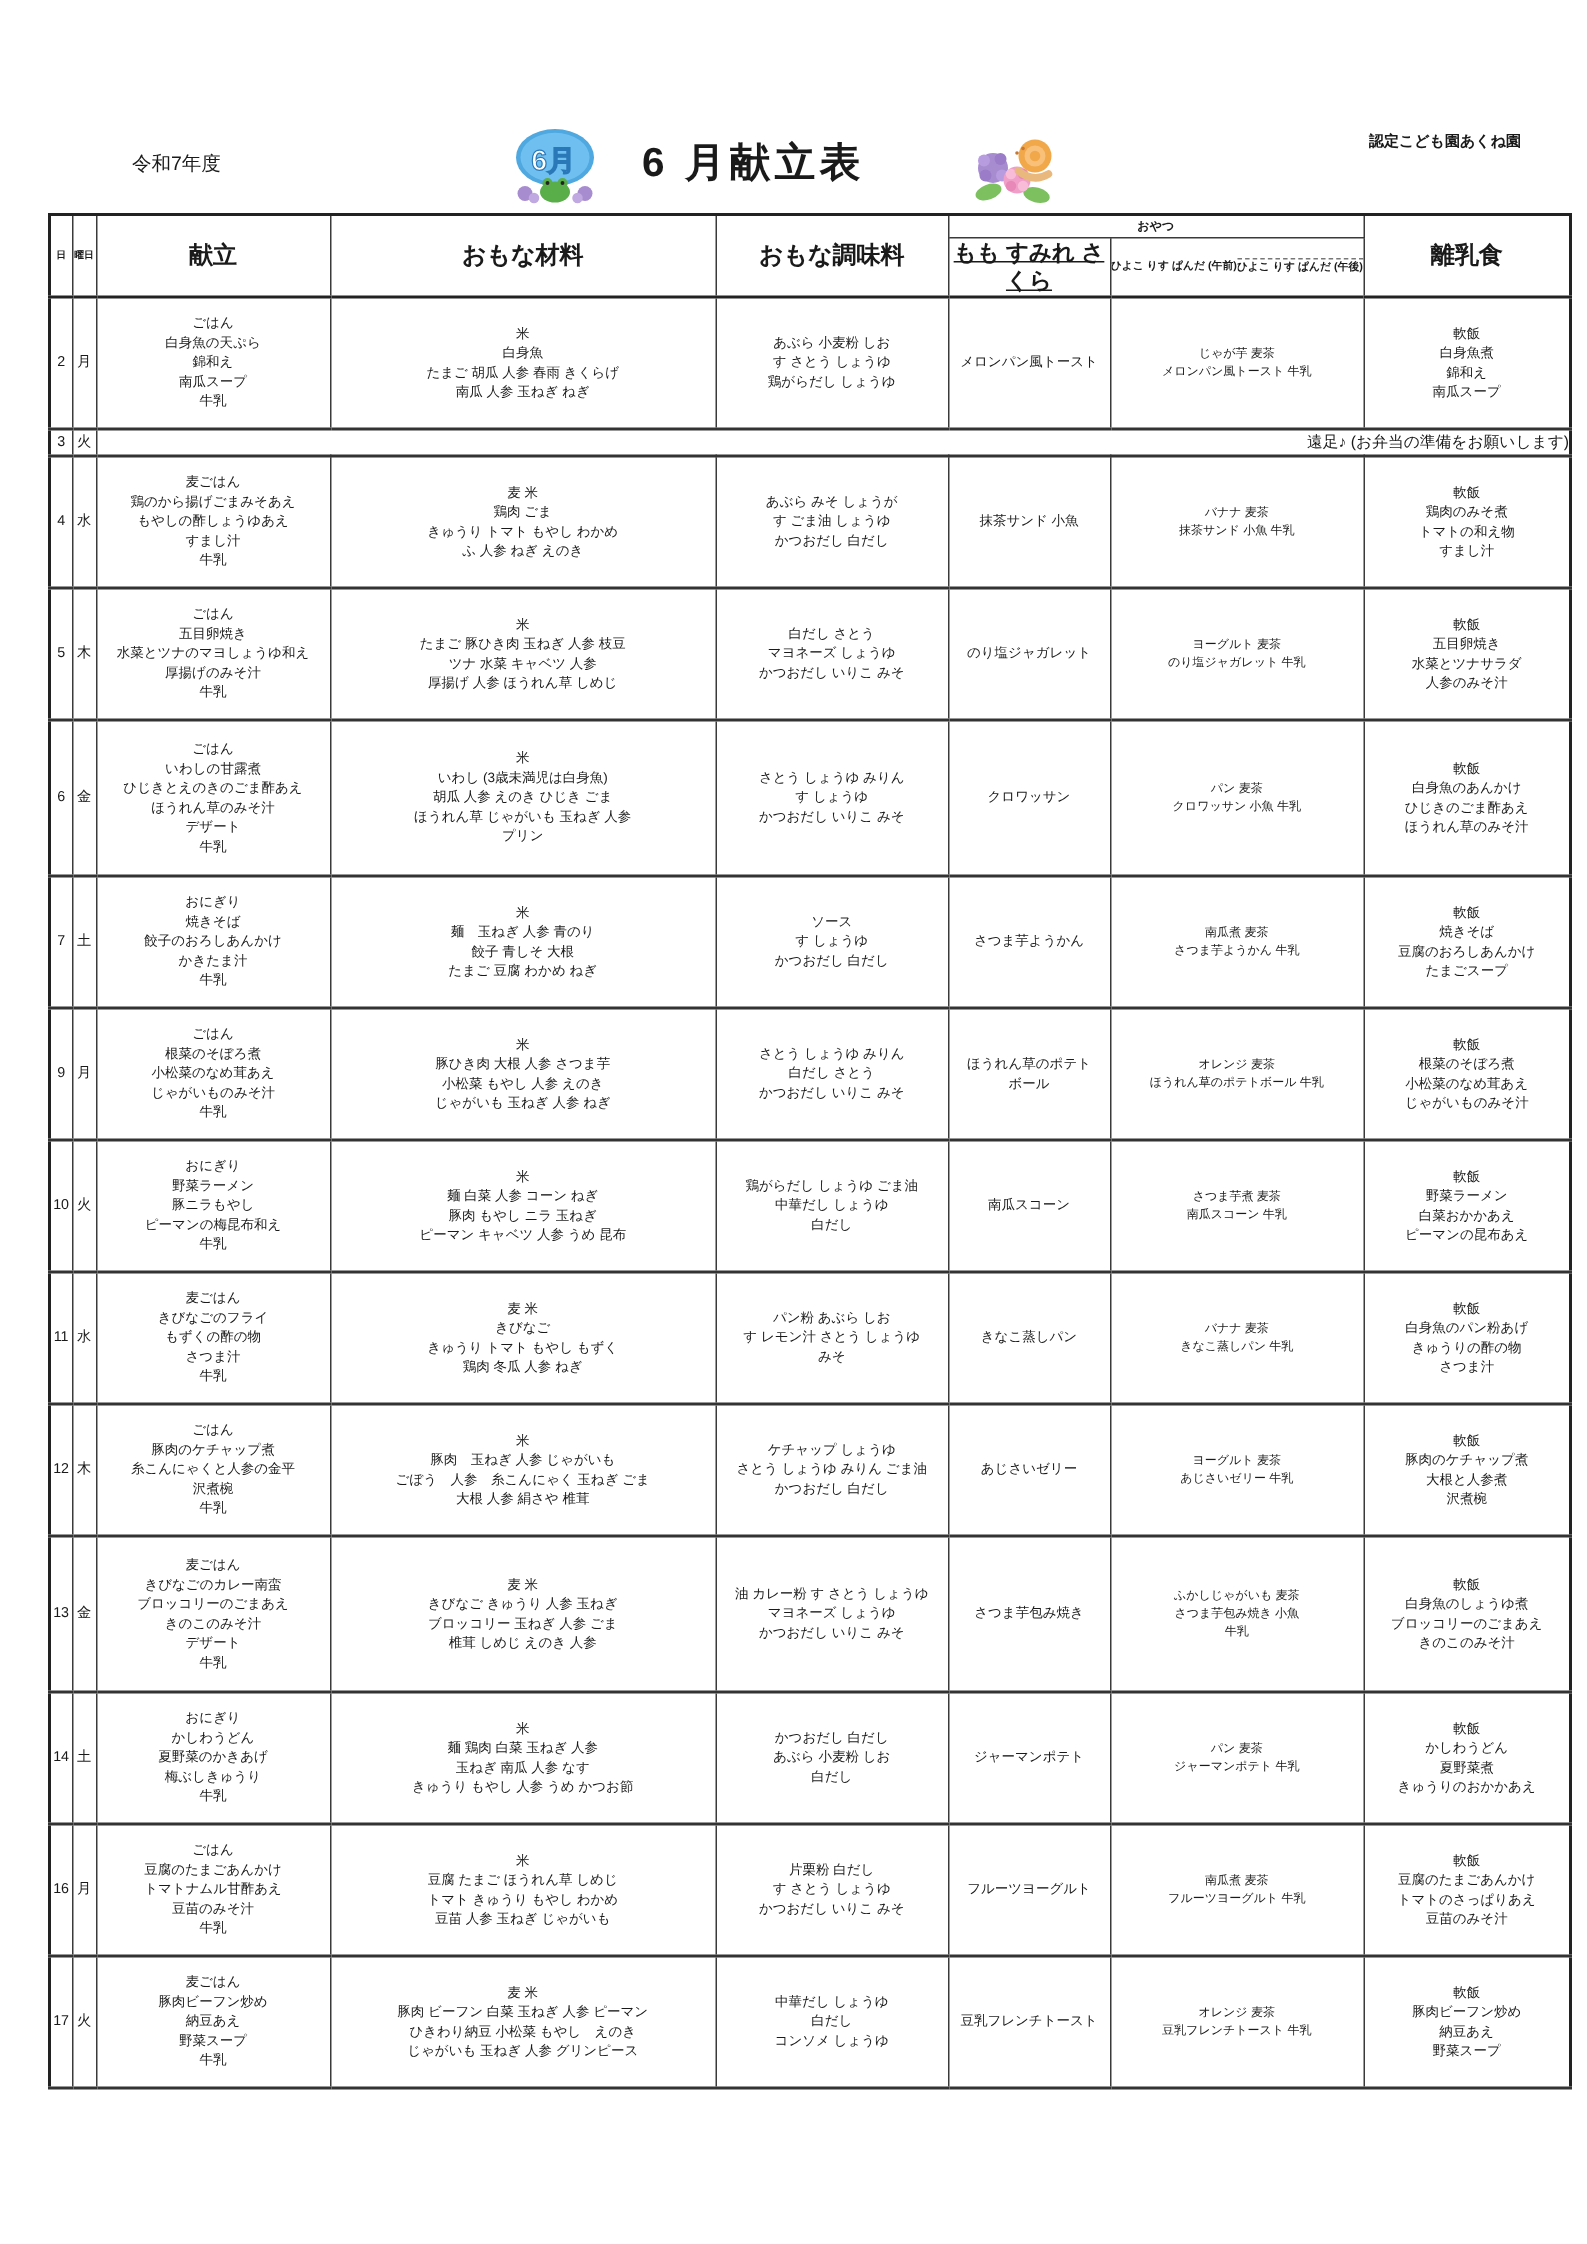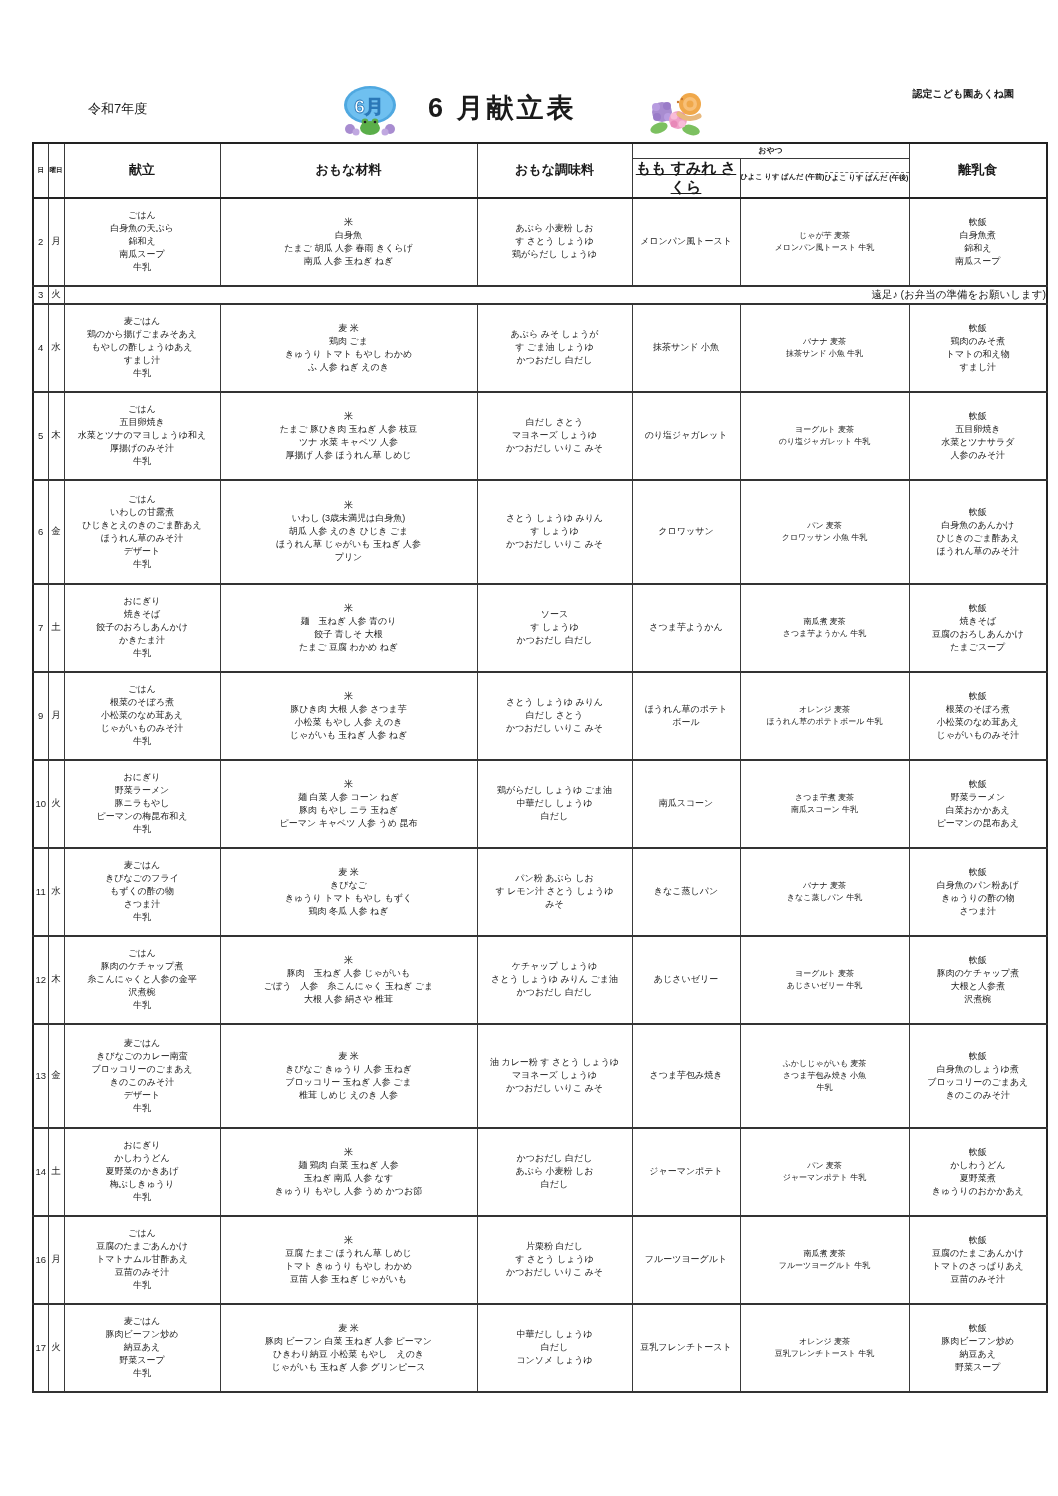--- a/index.html
+++ b/index.html
@@ -12,21 +12,21 @@
   .year-label { position:absolute; left:88px; top:100px; font-size:13px; }
   .month-badge { position:absolute; left:340px; top:84px; }
   .page-title { position:absolute; left:428px; top:90px; font-size:27px; font-weight:bold; letter-spacing:3px; }
   .clipart { position:absolute; left:645px; top:90px; }
   .org-name { position:absolute; right:44px; top:87px; font-size:10px; font-weight:bold; }
 
   table.menu-table { border-collapse:collapse; margin-left:32px; table-layout:fixed; border:2px solid #222; }
   .menu-table th, .menu-table td { border:1px solid #3a3a3a; padding:0; vertical-align:middle; }
   .menu-table thead th { border-bottom:2px solid #222; background:#fff; }
   .menu-table tbody td { border-bottom:2px solid #333; }
-  th.main-head { font-size:13px; font-weight:bold; }
+  th.main-head { font-size:16px; font-weight:bold; }
   th.tiny-head { font-size:6.5px; font-weight:bold; padding:0 1px; }
   th.oyatsu-head { font-size:8px; font-weight:bold; border-bottom:1px solid #3a3a3a !important; height:13px; }
   th.snack1-head { font-size:15px; font-weight:bold;text-decoration:underline; }
   .snack2-subs { display:flex; flex-direction:row; }
   .snack2-subs .sub { font-size:7.2px; font-weight:bold; line-height:10px; white-space:nowrap; overflow:hidden; }
   .snack2-subs .sub + .sub { border-top:1px dashed #777; }
 
   td.day-cell, td.wd-cell { text-align:center; font-size:9.5px; }
   .cell { display:flex; flex-direction:column; justify-content:space-evenly; align-items:center;
           text-align:center; font-size:9px; height:100%; overflow:hidden; }

